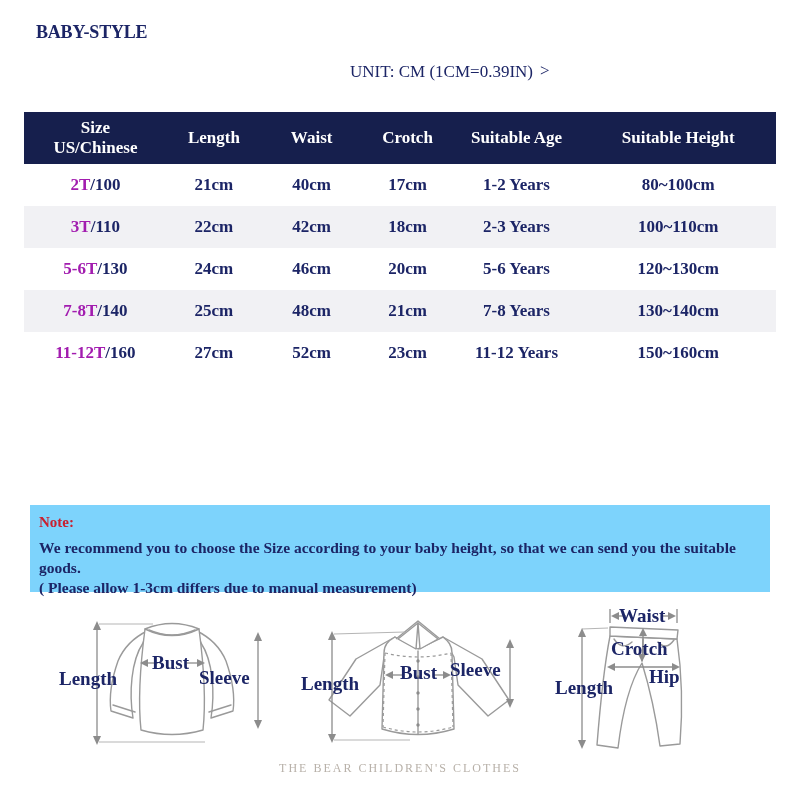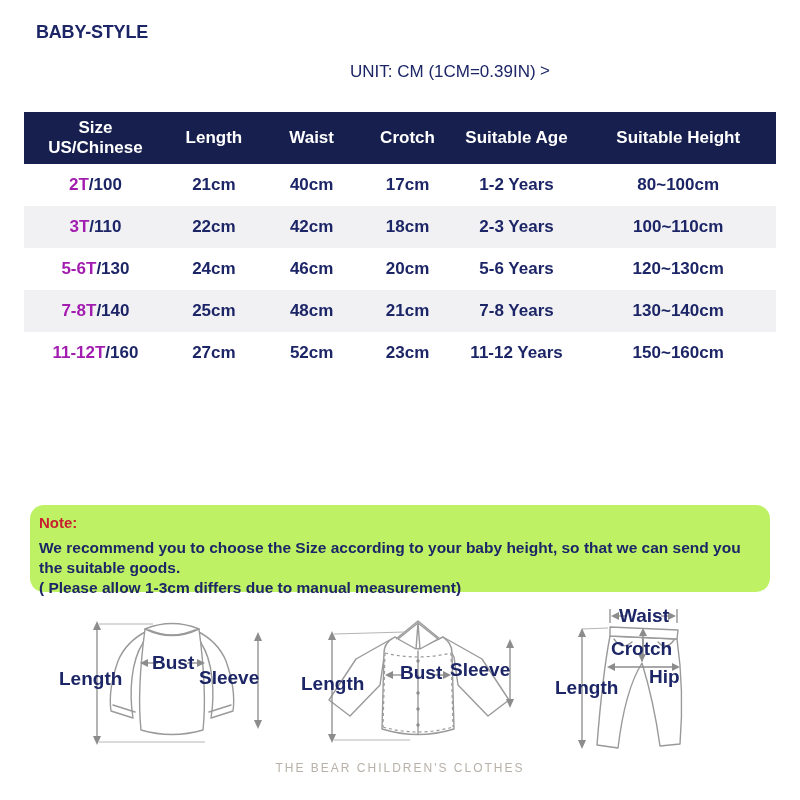--- a/index.html
+++ b/index.html
@@ -1,39 +1,39 @@
 <!DOCTYPE html>
 <html><head>
 <meta charset="utf-8">
 <style>
   html,body{margin:0;padding:0;background:#fff;}
   .page{position:relative;width:800px;height:800px;background:#ffffff;overflow:hidden;
-        font-family:Liberation Sans, sans-serif;color:#1c2566;}
+        font-family:Liberation Serif, serif;color:#1c2566;}
 
   
   .brand{position:absolute;left:36px;top:22px;font-size:18px;font-weight:700;
          letter-spacing:-0.2px;color:#1c2566;}
   .title{position:absolute;left:31px;top:47px;font-size:34px;font-weight:800;
          letter-spacing:0.2px;color:#1c2566;}
   .unit{position:absolute;left:350px;top:62px;font-size:17px;color:#1c2566;}
   .chevron{position:absolute;left:540px;top:61px;font-size:17px;color:#1c2566;}
 
   
   .size-table{position:absolute;left:24px;top:112px;width:752px;border-collapse:collapse;
               table-layout:fixed;}
   .size-table th{background:#161f4d;color:#ffffff;font-size:17px;font-weight:700;
                  height:50px;line-height:20px;text-align:center;vertical-align:middle;}
   .size-table td{height:40px;text-align:center;vertical-align:middle;font-size:17px;
                  font-weight:700;color:#1c2566;}
   .size-table tbody tr:nth-child(even){background:#f1f1f4;}
   .red{color:#a21caf;}
 
   
-  .note-box{position:absolute;left:30px;top:505px;width:740px;height:87px;background:#bef264;
-            border-radius:14px;box-sizing:border-box;padding:9px 10px 0 9px;}
+  .note-box{position:absolute;left:30px;top:505px;width:740px;height:87px;background:#7dd3fc;
+            border-radius:0;box-sizing:border-box;padding:9px 10px 0 9px;}
   .note-title{font-size:15px;font-weight:700;color:#c9202f;margin-bottom:7px;}
   .note-line{font-size:15.5px;font-weight:700;color:#1c2566;line-height:20px;}
 
   
   .diagram{position:absolute;top:597px;height:165px;}
   .diagram svg{position:absolute;left:0;top:0;}
   .dlabel{position:absolute;font-size:19px;font-weight:700;color:#1c2566;white-space:nowrap;}
   .garment{fill:#ffffff;stroke:#9a9a9a;stroke-width:1.4;stroke-linejoin:round;}
   .gline{fill:none;stroke:#9a9a9a;stroke-width:1.4;stroke-linecap:round;}
   .gdash{fill:none;stroke:#9a9a9a;stroke-width:1.2;stroke-dasharray:3 3;}

